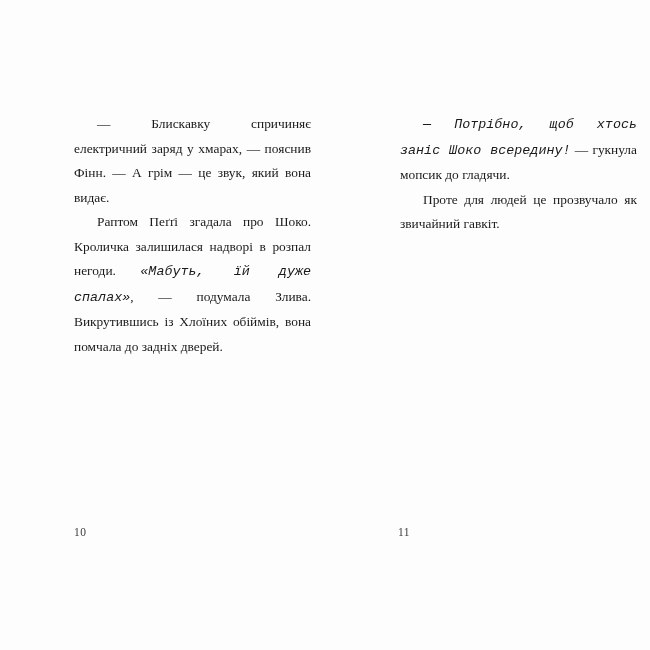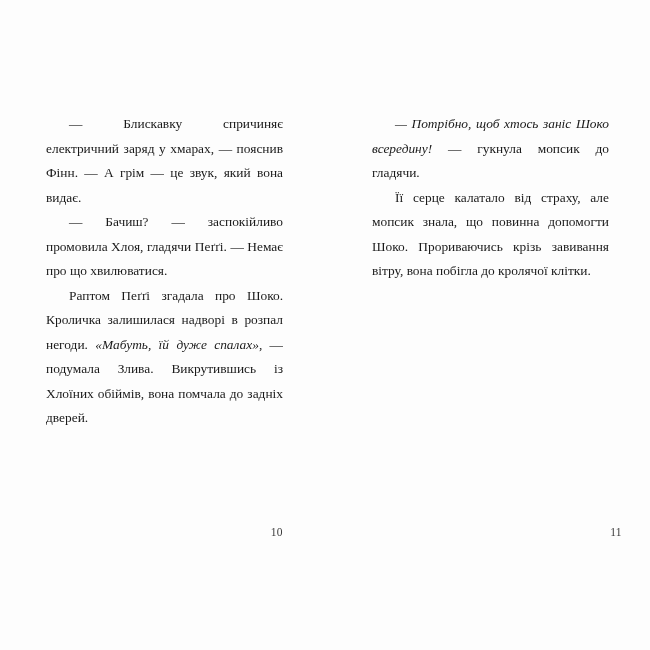--- a/index.html
+++ b/index.html
@@ -22,20 +22,21 @@
     box-sizing: border-box;
     display: flex;
     justify-content: space-between;
   }
 
   .page {
     position: relative;
     width: 325px;
     height: 574px;
     box-sizing: border-box;
+    margin-left: 28px;
   }
 
   .page-body {
     position: absolute;
     top: 112px;
     width: 237px;
     font-size: 13.4px;
     line-height: 24.5px;
     text-align: justify;
     text-justify: inter-word;
@@ -48,50 +49,50 @@
 
   .para {
     margin: 0;
     text-indent: 23px;
     text-align: justify;
   }
   .para:last-child { text-align: justify; }
 
   em {
     font-style: italic;
+    font-family: Liberation Mono, monospace;
   }
 
   .folio {
     position: absolute;
     top: 525px;
     width: 237px;
     font-size: 11.5px;
     line-height: 14px;
     color: #3a3a3a;
-    text-align: right;
+    text-align: left;
     letter-spacing: 0.4px;
   }
   .page-left .folio  { left: 46px; }
-  .page-right .folio { left: 60px; }
+  .page-right .folio { left: 45px; }
 </style>
 </head>
 <body>
 
 <div class="spread">
 
   <div class="page page-left">
     <div class="page-body">
         <p class="para"><span>— Блискавку спричиняє електричний заряд у хмарах, — пояснив Фінн. — А грім — це звук, який вона видає.</span></p>
-        <p class="para"><span>— Бачиш? — заспокійливо промовила Хлоя, гладячи Пеґґі. — Немає про що хвилюватися.</span></p>
         <p class="para"><span>Раптом Пеґґі згадала про Шоко. Кроличка залишилася надворі в розпал негоди. </span><em>«Мабуть, їй дуже спалах»</em><span>, — подумала Злива. Викрутившись із Хлоїних обіймів, вона помчала до задніх дверей.</span></p>
       </div>
     <div class="folio">10</div>
   </div>
 
   <div class="page page-right">
     <div class="page-body">
         <p class="para"><em>— Потрібно, щоб хтось заніс Шоко всередину!</em><span> — гукнула мопсик до гладячи.</span></p>
-        <p class="para"><span>Її серце калатало від страху, але мопсик знала, що повинна допомогти Шоко. Прориваючись крізь завивання вітру, вона побігла до кролячої клітки.</span></p>
+        <p class="para"><span>Проте для людей це прозвучало як звичайний гавкіт.</span></p>
       </div>
     <div class="folio">11</div>
   </div>
 
 </div>
 
 </body></html>

